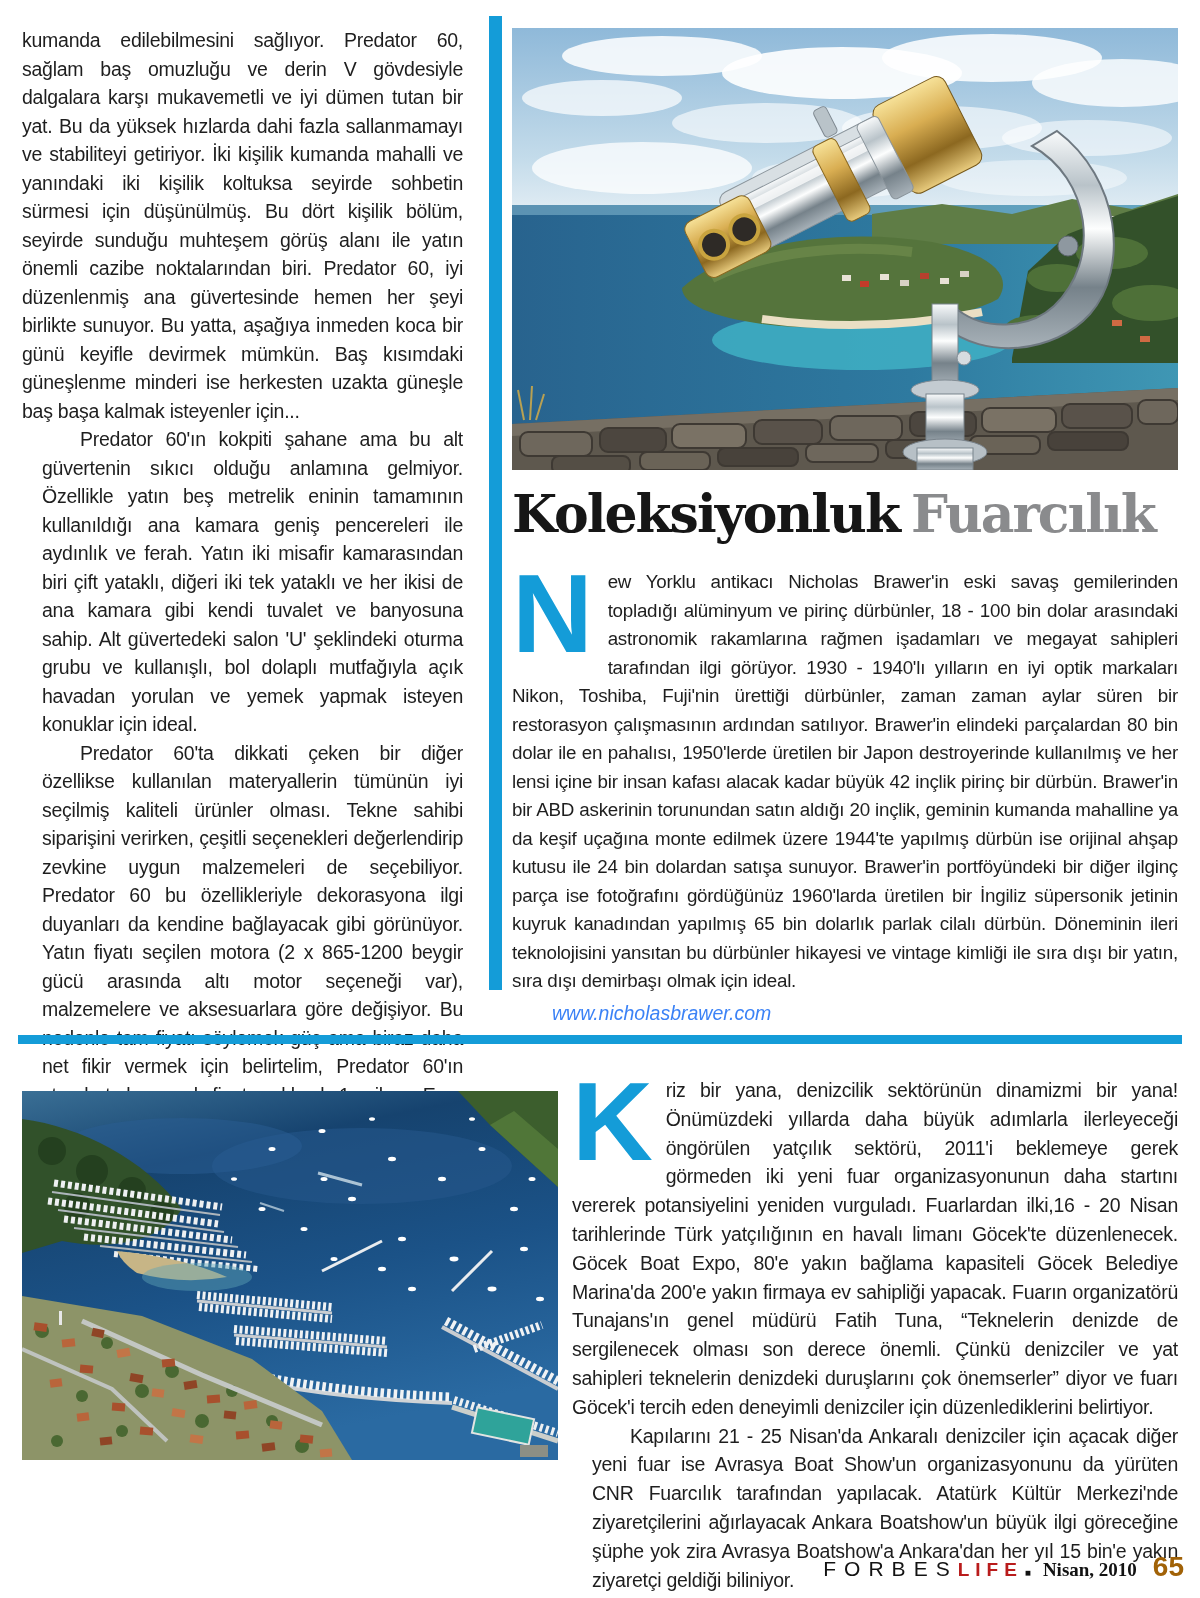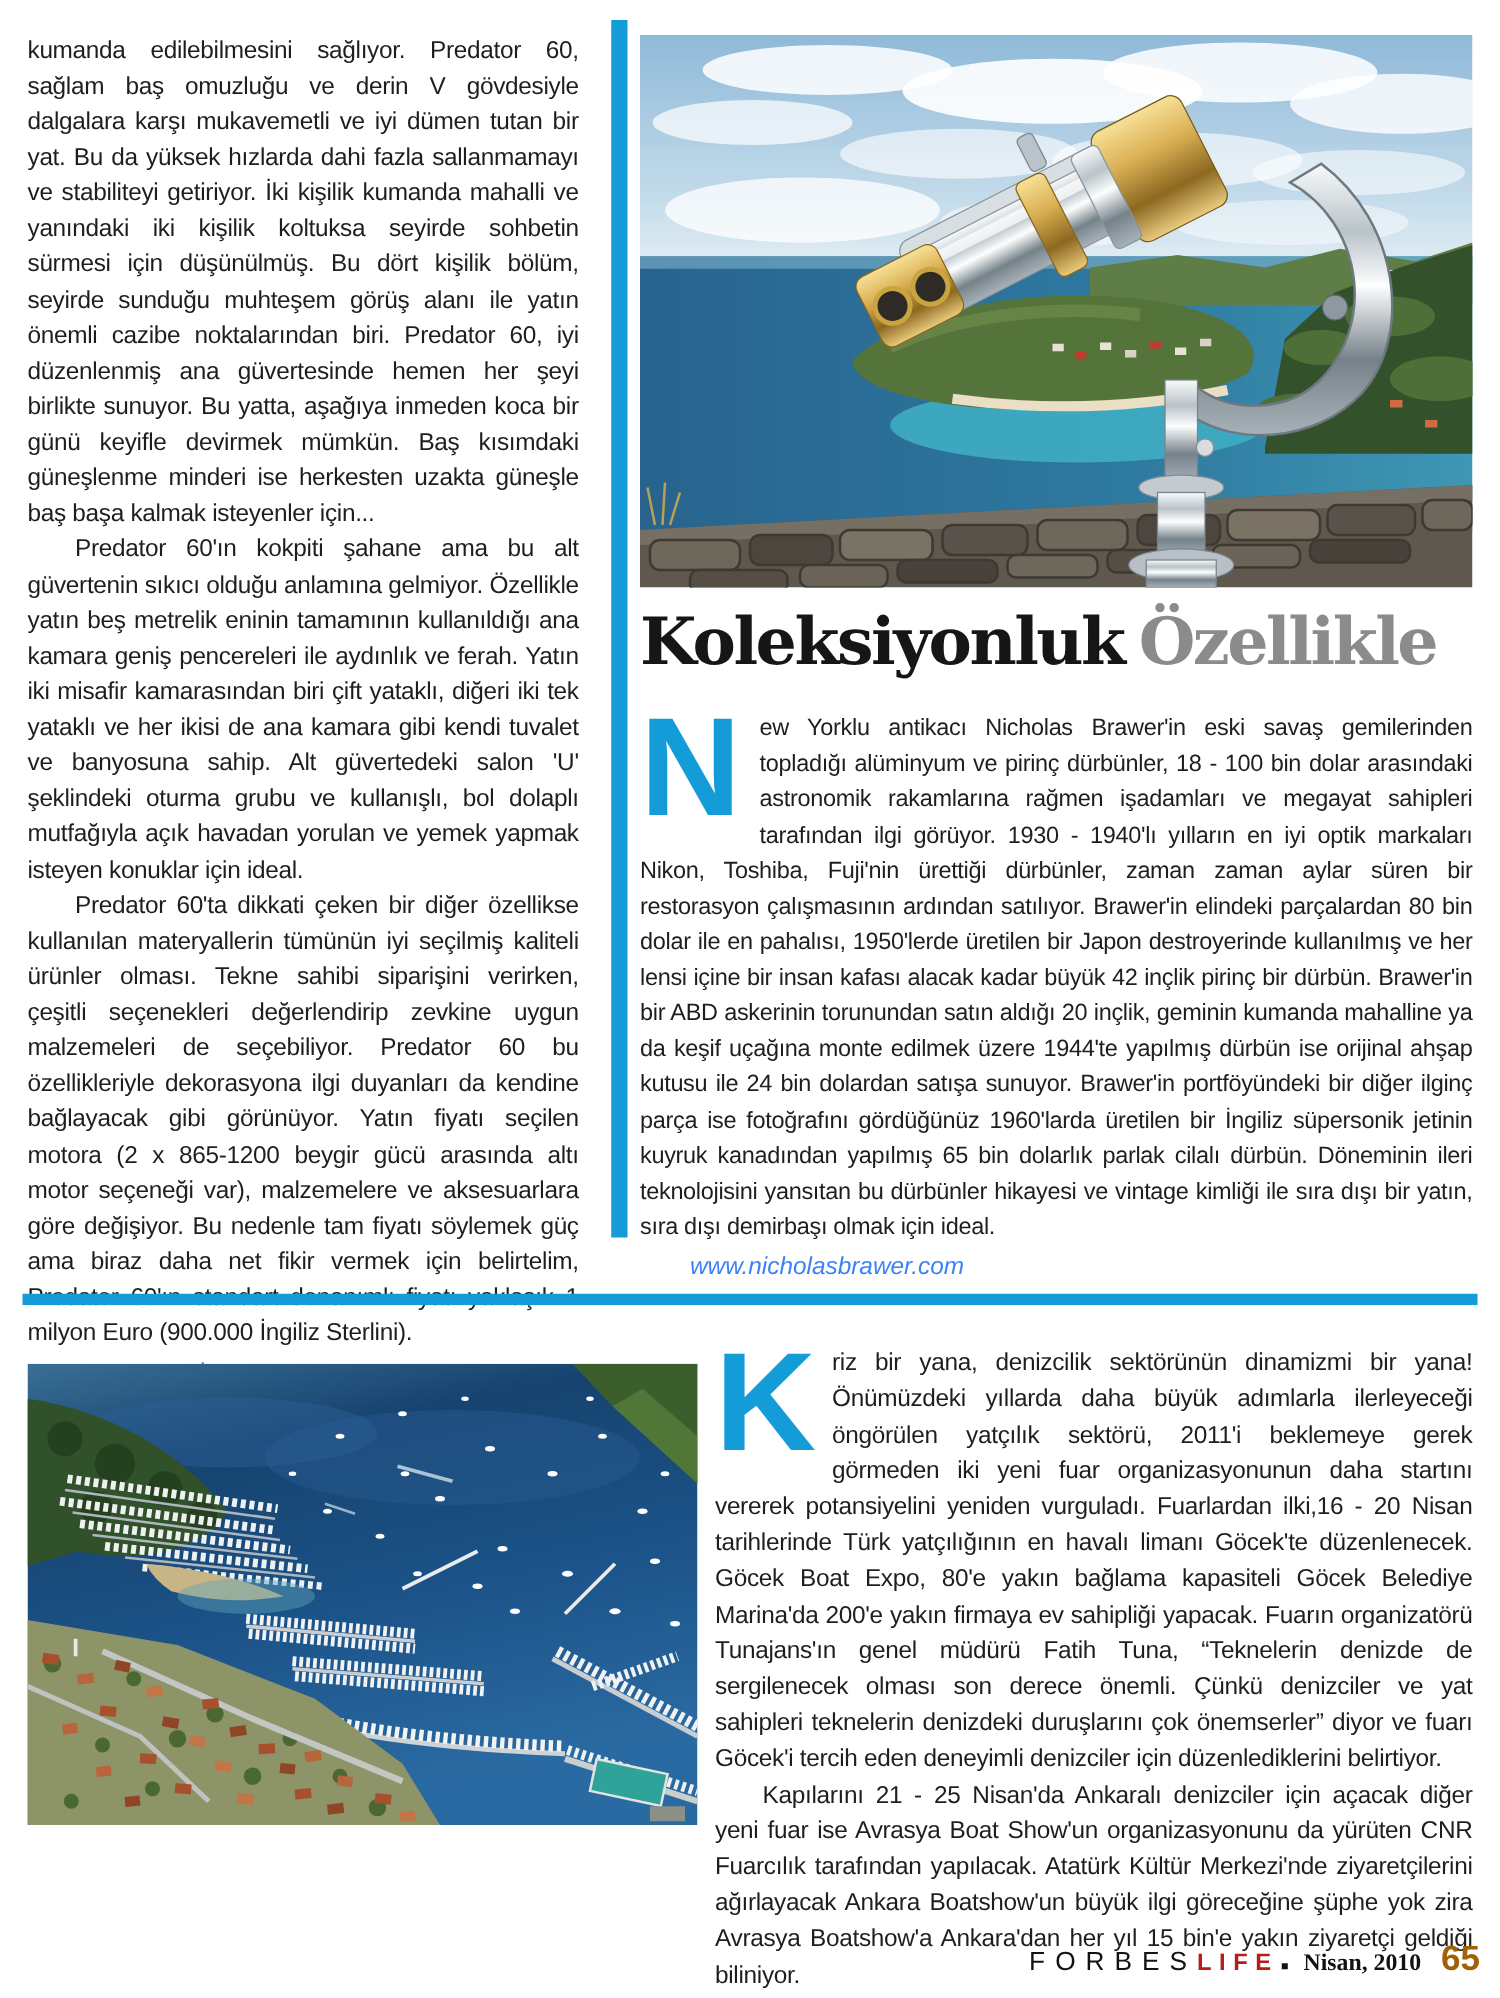--- a/index.html
+++ b/index.html
@@ -2,21 +2,21 @@
 <html><head>
 <meta charset="utf-8">
 <style>
   html,body{margin:0;padding:0;background:#ffffff;}
   .page{position:relative;width:1200px;height:1598px;background:#ffffff;overflow:hidden;
         font-family:"Liberation Sans",sans-serif;color:#1e1e1e;}
 
   
   .body-text{font-size:19.5px;line-height:28.5px;letter-spacing:-0.25px;
              text-align:justify;margin:0;color:#1e1e1e;}
-  .indent{text-indent:38px;}
+  .indent{text-indent:38px;margin-left:20px;}
   .url-line{font-style:italic;font-size:19.5px;line-height:28px;margin:3px 0 0 40px;color:#3b82f6;}
 
   .left-col{position:absolute;left:22px;top:26px;width:441px;}
 
   .v-divider{position:absolute;left:489px;top:16px;width:13px;height:974px;background:#149cd8;}
 
   .right-col{position:absolute;left:512px;top:28px;width:666px;}
   .photo-frame{display:block;}
   .photo-frame svg{display:block;}
 
@@ -190,21 +190,21 @@
         <rect x="420" y="276" width="26" height="82" fill="url(#chrome1)" stroke="#79838b"></rect>
         <circle cx="452" cy="330" r="7" fill="#d6dce0" stroke="#858f97"></circle>
         <ellipse cx="433" cy="362" rx="34" ry="10" fill="#c3cbd1" stroke="#828c94"></ellipse>
         <rect x="414" y="366" width="38" height="52" fill="url(#chrome1)" stroke="#79838b"></rect>
         <ellipse cx="433" cy="424" rx="42" ry="13" fill="#b7c0c6" stroke="#79838b"></ellipse>
         <rect x="405" y="420" width="56" height="22" fill="url(#chrome1)" stroke="#79838b"></rect>
       </svg>
     </div>
 
     <h1 class="headline">
-      <span class="hl-black">Koleksiyonluk</span><span class="hl-gray">Özellikle</span>
+      <span class="hl-black">Koleksiyonluk</span><span class="hl-gray">Fuarcılık</span>
     </h1>
 
     <p class="body-text">
       <span class="dropcap">N</span><span>ew Yorklu antikacı Nicholas Brawer'in eski savaş gemilerinden topladığı alüminyum ve pirinç dürbünler, 18 - 100 bin dolar arasındaki astronomik rakamlarına rağmen işadamları ve megayat sahipleri tarafından ilgi görüyor. 1930 - 1940'lı yılların en iyi optik markaları Nikon, Toshiba, Fuji'nin ürettiği dürbünler, zaman zaman aylar süren bir restorasyon çalışmasının ardından satılıyor. Brawer'in elindeki parçalardan 80 bin dolar ile en pahalısı, 1950'lerde üretilen bir Japon destroyerinde kullanılmış ve her lensi içine bir insan kafası alacak kadar büyük 42 inçlik pirinç bir dürbün. Brawer'in bir ABD askerinin torunundan satın aldığı 20 inçlik, geminin kumanda mahalline ya da keşif uçağına monte edilmek üzere 1944'te yapılmış dürbün ise orijinal ahşap kutusu ile 24 bin dolardan satışa sunuyor. Brawer'in portföyündeki bir diğer ilginç parça ise fotoğrafını gördüğünüz 1960'larda üretilen bir İngiliz süpersonik jetinin kuyruk kanadından yapılmış 65 bin dolarlık parlak cilalı dürbün. Döneminin ileri teknolojisini yansıtan bu dürbünler hikayesi ve vintage kimliği ile sıra dışı bir yatın, sıra dışı demirbaşı olmak için ideal.</span>
     </p>
     <p class="url-line">www.nicholasbrawer.com</p>
   </div>
 
   <div class="h-rule"></div>
 

